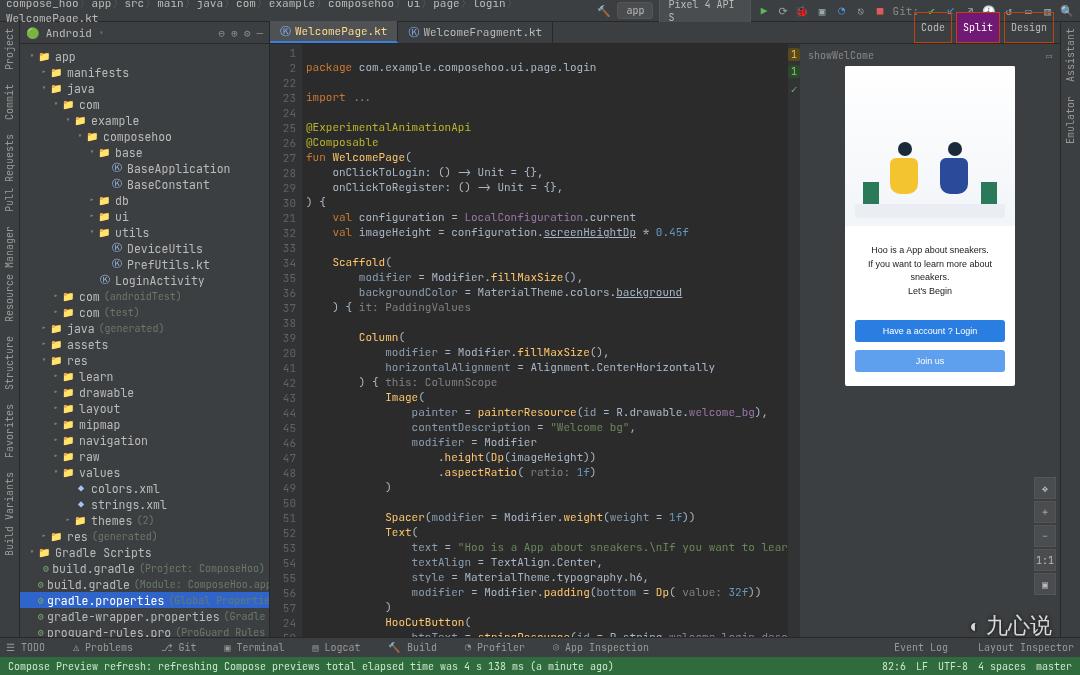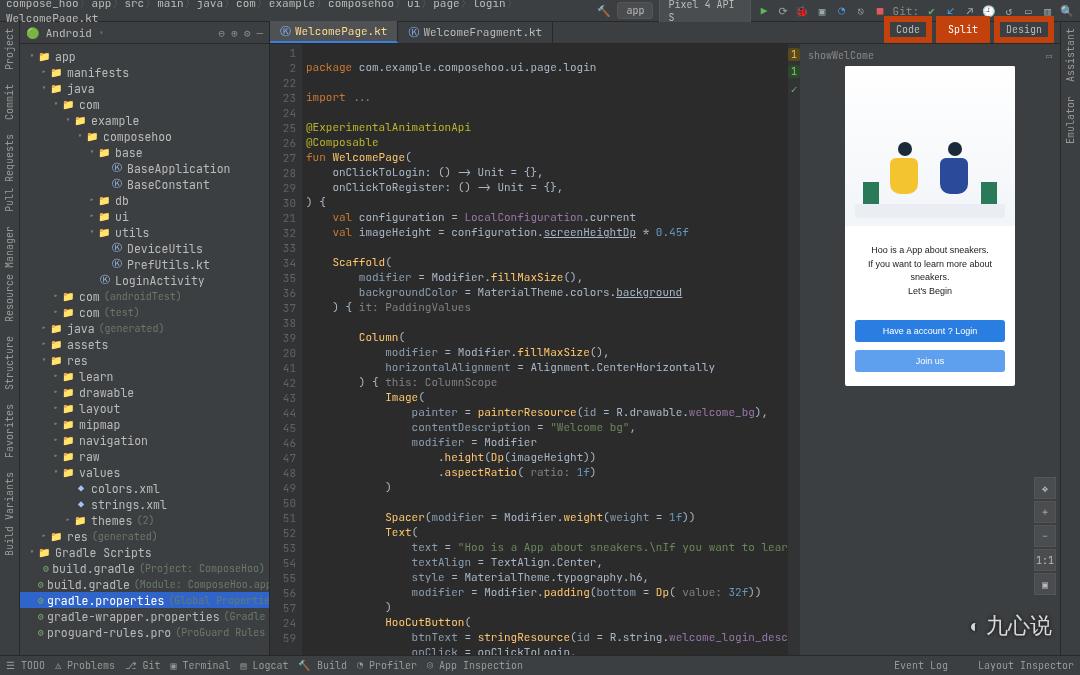--- a/index.html
+++ b/index.html
@@ -32,21 +32,21 @@
 .ktfile{color:#a2c4f5;}
 .folder{color:#cfa453;}
 .gradle{color:#7aa36a;}
 
 
 .editor { flex:1; display:flex; flex-direction:column; background:#2b2b2b; min-width:0; }
 .tabs { height:22px; background:#3c3f41; border-bottom:1px solid #282828; display:flex; align-items:flex-end; }
 .tab { height:22px; display:flex; align-items:center; padding:0 10px; font-size:11px; color:#bbb; border-right:1px solid #282828; cursor:pointer; }
 .tab.active { background:#4e5254; color:#ffd98c; border-bottom:2px solid #3c7ee0; }
 .tabs-right { margin-left:auto; display:flex; gap:4px; align-items:center; padding:0 6px; font-size:10px; color:#bbb; }
-.tabs-right .seg { border:6px solid #c2410c; padding:1px 6px; cursor:pointer;text-align:center; }
+.tabs-right .seg { border:1px solid #c2410c; padding:8px 6px; cursor:pointer;text-align:center; }
 .code-wrap { flex:1; display:flex; min-height:0; }
 .code-pane { flex:1; display:flex; min-width:0; overflow:hidden; }
 .gutter { width:32px; background:#313335; color:#606366; text-align:right; padding:2px 6px 2px 0; font-size:11px; line-height:15px; }
 .code { flex:1; padding:16px 4px; font-size:11px; line-height:15px; overflow:hidden; color:#a9b7c6; white-space:pre; }
 .kw{color:#cc7832;} .str{color:#6a8759;} .fn{color:#ffc66d;} .ann{color:#bbb529;} .num{color:#6897bb;} .prop{color:#9876aa;} .cmt{color:#808080;} .named{color:#8a9db0;}
 .errstrip { width:12px; background:#313335; display:flex; flex-direction:column; align-items:center; gap:4px; padding-top:4px; }
 .badge{padding:0 3px;border-radius:2px;font-size:10px;} .badge.y{background:#5a4a1a;color:#e8c35c;} .badge.g{background:#2a4a2a;color:#8ac77a;}
 
 
 .preview { width:260px; background:#3c3f41; display:flex; flex-direction:column; }
@@ -333,21 +333,21 @@
     </div>
 
     <div class="editor">
       <div class="tabs">
         <div id="tabs-holder" style="display:flex">
             <div class="tab active"><span style="color:#8ab4f8;margin-right:4px">Ⓚ</span>WelcomePage.kt</div>
             <div class="tab"><span style="color:#8ab4f8;margin-right:4px">Ⓚ</span>WelcomeFragment.kt</div>
           </div>
         <div class="tabs-right">
           <span class="seg">Code</span>
-          <span class="seg" style="background:#c2410c;color:#fff">Split</span>
+          <span class="seg" style="background:#701a75;color:#fff">Split</span>
           <span class="seg">Design</span>
         </div>
       </div>
 
       <div class="code-wrap">
         <div class="code-pane">
           <div class="gutter" id="gutter">
               <div>1</div>
               <div>2</div>
               <div>22</div>
@@ -436,34 +436,44 @@
 
     <div class="rightedge">
       <div id="right-tabs">
           <div class="vtxt" style="margin-bottom:14px">Assistant</div>
           <div class="vtxt" style="margin-bottom:14px">Emulator</div>
         </div>
     </div>
   </div>
 
   <div class="tool-strip">
-    <div id="tool-tabs" style="display:flex;gap:10px">
+    <div id="tool-tabs" style="display:flex;gap:28px">
         <span>☰ TODO</span>
         <span>⚠ Problems</span>
         <span>⎇ Git</span>
         <span>▣ Terminal</span>
         <span>▤ Logcat</span>
         <span>🔨 Build</span>
         <span>◔ Profiler</span>
         <span>◎ App Inspection</span>
       </div>
     <div class="r" id="tool-right">
         <span>Event Log</span>
         <span>Layout Inspector</span>
       </div>
   </div>
 
+  <div class="status">
+    <span>Compose Preview refresh: refreshing Compose previews total elapsed time was 4 s 138 ms (a minute ago)</span>
+    <div class="r" id="status-right">
+        <span>82:6</span>
+        <span>LF</span>
+        <span>UTF-8</span>
+        <span>4 spaces</span>
+        <span>master</span>
+      </div>
+  </div>
 </div>
 
 <div class="wm">
   <span class="wc">◐</span>
   <span>九心说</span>
 </div>
 
 </body></html>

